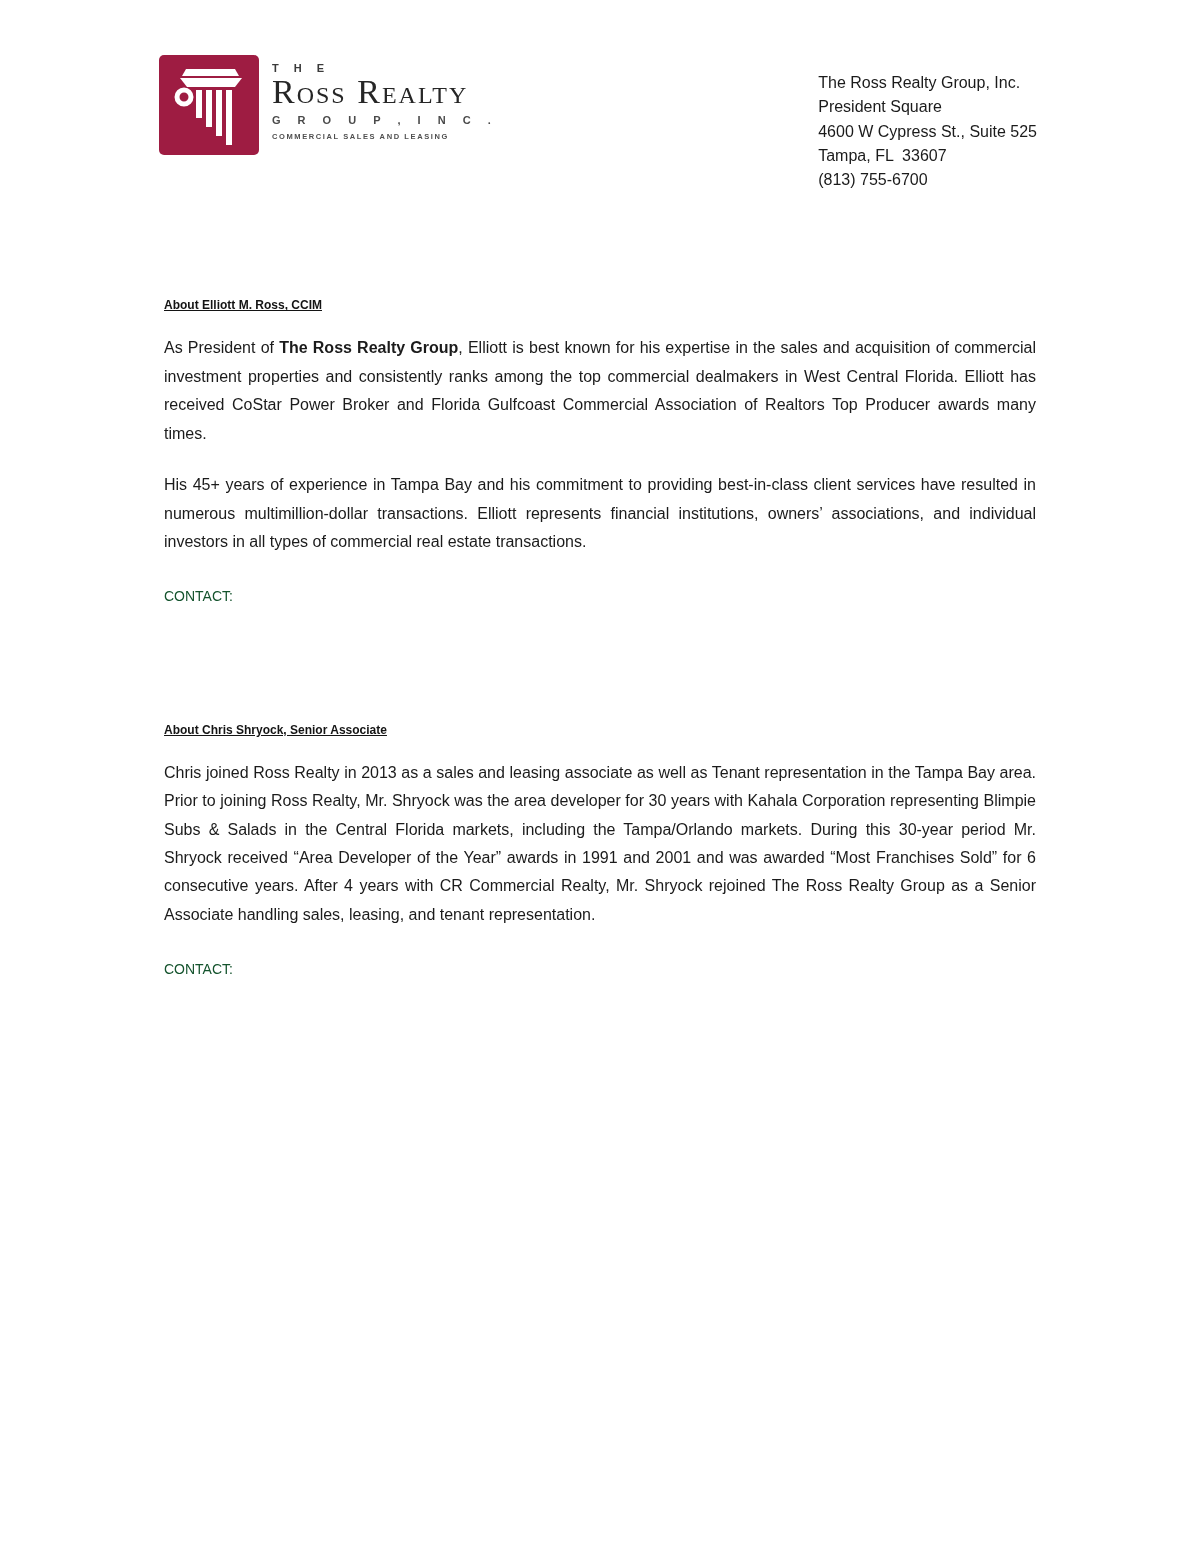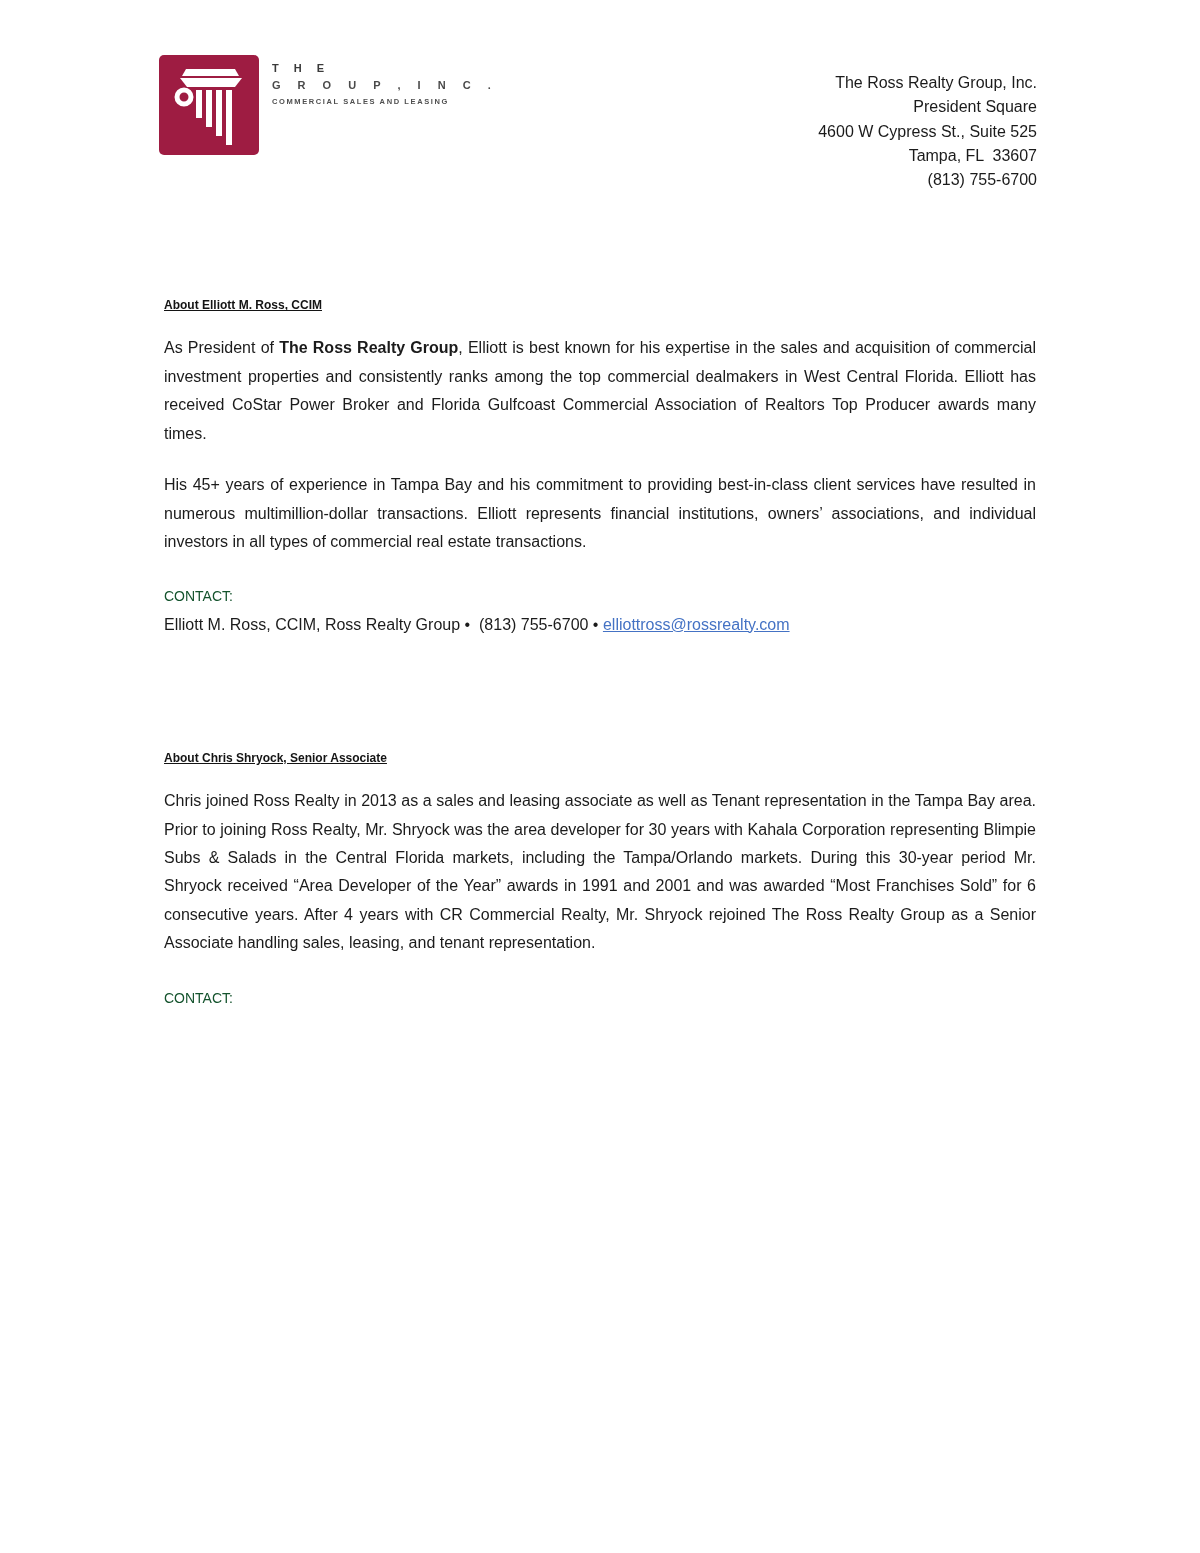--- a/index.html
+++ b/index.html
@@ -36,21 +36,21 @@
   }
   .logo-group {
     font-size: 11px; font-weight: bold; letter-spacing: 7px;
     color: #4a4a4a; margin-top: 5px;
   }
   .logo-tagline {
     font-size: 7.5px; font-weight: bold; letter-spacing: 1.6px;
     color: #4f4f4f; margin-top: 6px;
   }
   .address {
-    text-align: right;
+    text-align: left;
     font-size: 16px;
     line-height: 24.3px;
     padding-top: 16px;
     color: #1b1b1b;
   }
   .address div { white-space: pre-wrap; }
 
   
   .content { padding: 0 142px; }
   .section-1 { margin-top: 106px; }
@@ -107,20 +107,21 @@
           <circle cx="25" cy="42" r="7" fill="none" stroke="#ffffff" stroke-width="5"></circle>
 
           <rect x="37" y="35" width="6" height="28" fill="#ffffff"></rect>
           <rect x="47" y="35" width="6" height="37" fill="#ffffff"></rect>
           <rect x="57" y="35" width="6" height="46" fill="#ffffff"></rect>
           <rect x="67" y="35" width="6" height="55" fill="#ffffff"></rect>
         </svg>
       </div>
       <div class="logo-text">
         <div class="logo-the">T H E</div>
+        <div class="logo-name">Ross Realty</div>
         <div class="logo-group">G R O U P ,   I N C .</div>
         <div class="logo-tagline">COMMERCIAL SALES AND LEASING</div>
       </div>
     </div>
     <div class="address">
       <div>The Ross Realty Group, Inc.</div>
       <div>President Square</div>
       <div>4600 W Cypress St., Suite 525</div>
       <div>Tampa, FL  33607</div>
       <div>(813) 755-6700</div>
@@ -128,21 +129,20 @@
   </div>
 
   <div class="content">
 
     <div class="section-1">
       <h2 class="section-heading">About Elliott M. Ross, CCIM</h2>
       <p class="para"><span>As President of </span><b>The Ross Realty Group</b><span>, Elliott is best known for his expertise in the sales and acquisition of commercial investment properties and consistently ranks among the top commercial dealmakers in West Central Florida. Elliott has received CoStar Power Broker and Florida Gulfcoast Commercial Association of Realtors Top Producer awards many times.</span></p>
       <p class="para">His 45+ years of experience in Tampa Bay and his commitment to providing best-in-class client services have resulted in numerous multimillion-dollar transactions. Elliott represents financial institutions, owners’ associations, and individual investors in all types of commercial real estate transactions.</p>
       <div class="contact-block">
         <div class="contact-label">CONTACT:</div>
-        <div class="contact-line"><span>Elliott M. Ross, CCIM, Ross Realty Group •  (813) 755-6700 • </span><a class="email-link">elliottross@rossrealty.com</a></div>
       </div>
     </div>
 
     <div class="section-2">
       <h2 class="section-heading">About Chris Shryock, Senior Associate</h2>
       <p class="para">Chris joined Ross Realty in 2013 as a sales and leasing associate as well as Tenant representation in the Tampa Bay area.  Prior to joining Ross Realty, Mr. Shryock was the area developer for 30 years with Kahala Corporation representing Blimpie Subs &amp; Salads in the Central Florida markets, including the Tampa/Orlando markets. During this 30-year period Mr. Shryock received “Area Developer of the Year” awards in 1991 and 2001 and was awarded “Most Franchises Sold” for 6 consecutive years. After 4 years with CR Commercial Realty, Mr. Shryock rejoined The Ross Realty Group as a Senior Associate handling sales, leasing, and tenant representation.</p>
       <div class="contact-block">
         <div class="contact-label">CONTACT:</div>
       </div>
     </div>

